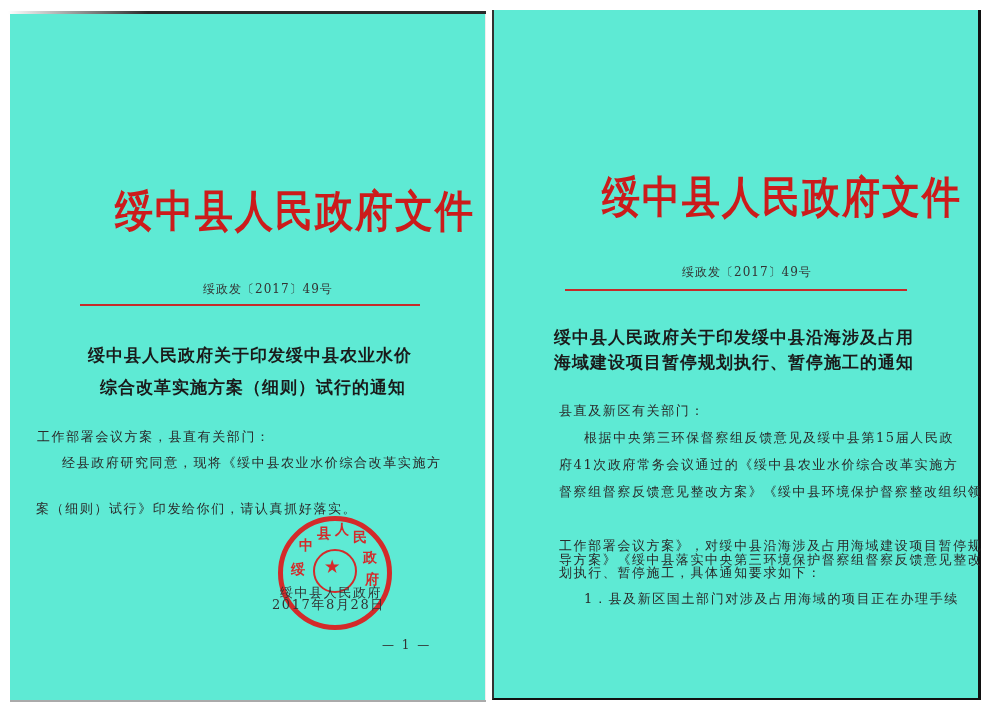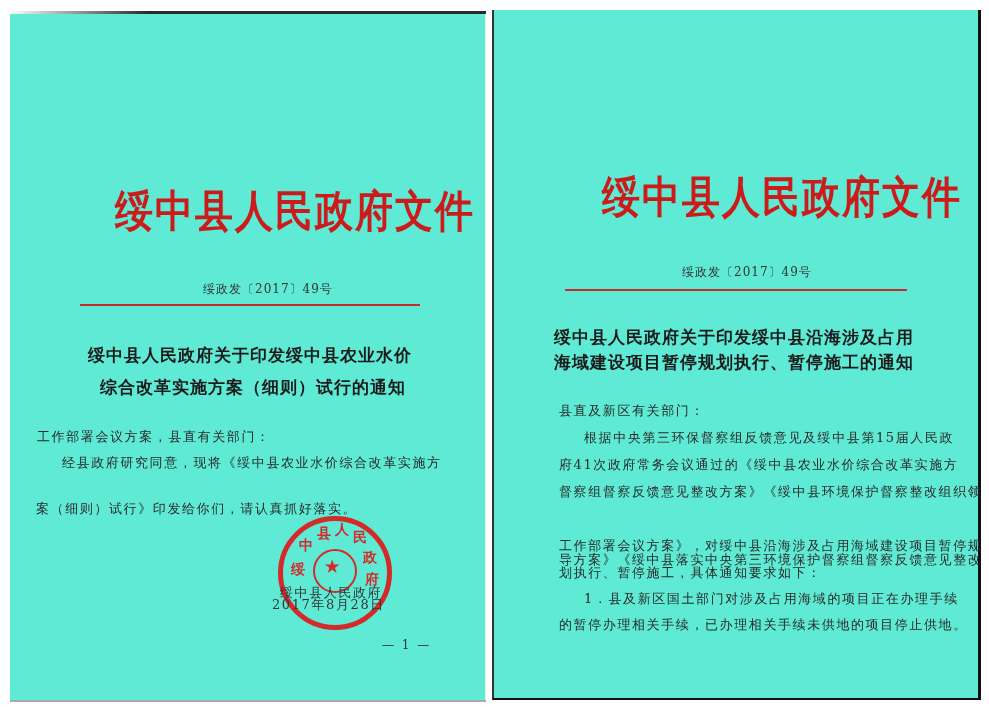--- a/index.html
+++ b/index.html
@@ -73,14 +73,13 @@
   <div class="abs title" style="left:60px; top:341px;">海域建设项目暂停规划执行、暂停施工的通知</div>
 
   <div class="abs body-text" style="left:65px; top:392px;">县直及新区有关部门：</div>
   <div class="abs body-text" style="left:90px; top:419px;">根据中央第三环保督察组反馈意见及绥中县第15届人民政</div>
   <div class="abs body-text" style="left:65px; top:446px;">府41次政府常务会议通过的《绥中县农业水价综合改革实施方</div>
   <div class="abs body-text" style="left:65px; top:473px;">督察组督察反馈意见整改方案》《绥中县环境保护督察整改组织领</div>
   <div class="abs body-text" style="left:65px; top:516px;margin-top:25px;">导方案》《绥中县落实中央第三环境保护督察组督察反馈意见整改</div>
   <div class="abs body-text" style="left:65px; top:527px;">工作部署会议方案》，对绥中县沿海涉及占用海域建设项目暂停规</div>
   <div class="abs body-text" style="left:65px; top:554px;">划执行、暂停施工，具体通知要求如下：</div>
   <div class="abs body-text" style="left:90px; top:580px;">1．县及新区国土部门对涉及占用海域的项目正在办理手续</div>
-  <div class="abs body-text" style="left:65px; top:606px;">的暂停办理相关手续，已办理相关手续未供地的项目停止供地。</div>
 </div>
 
 </body></html>

